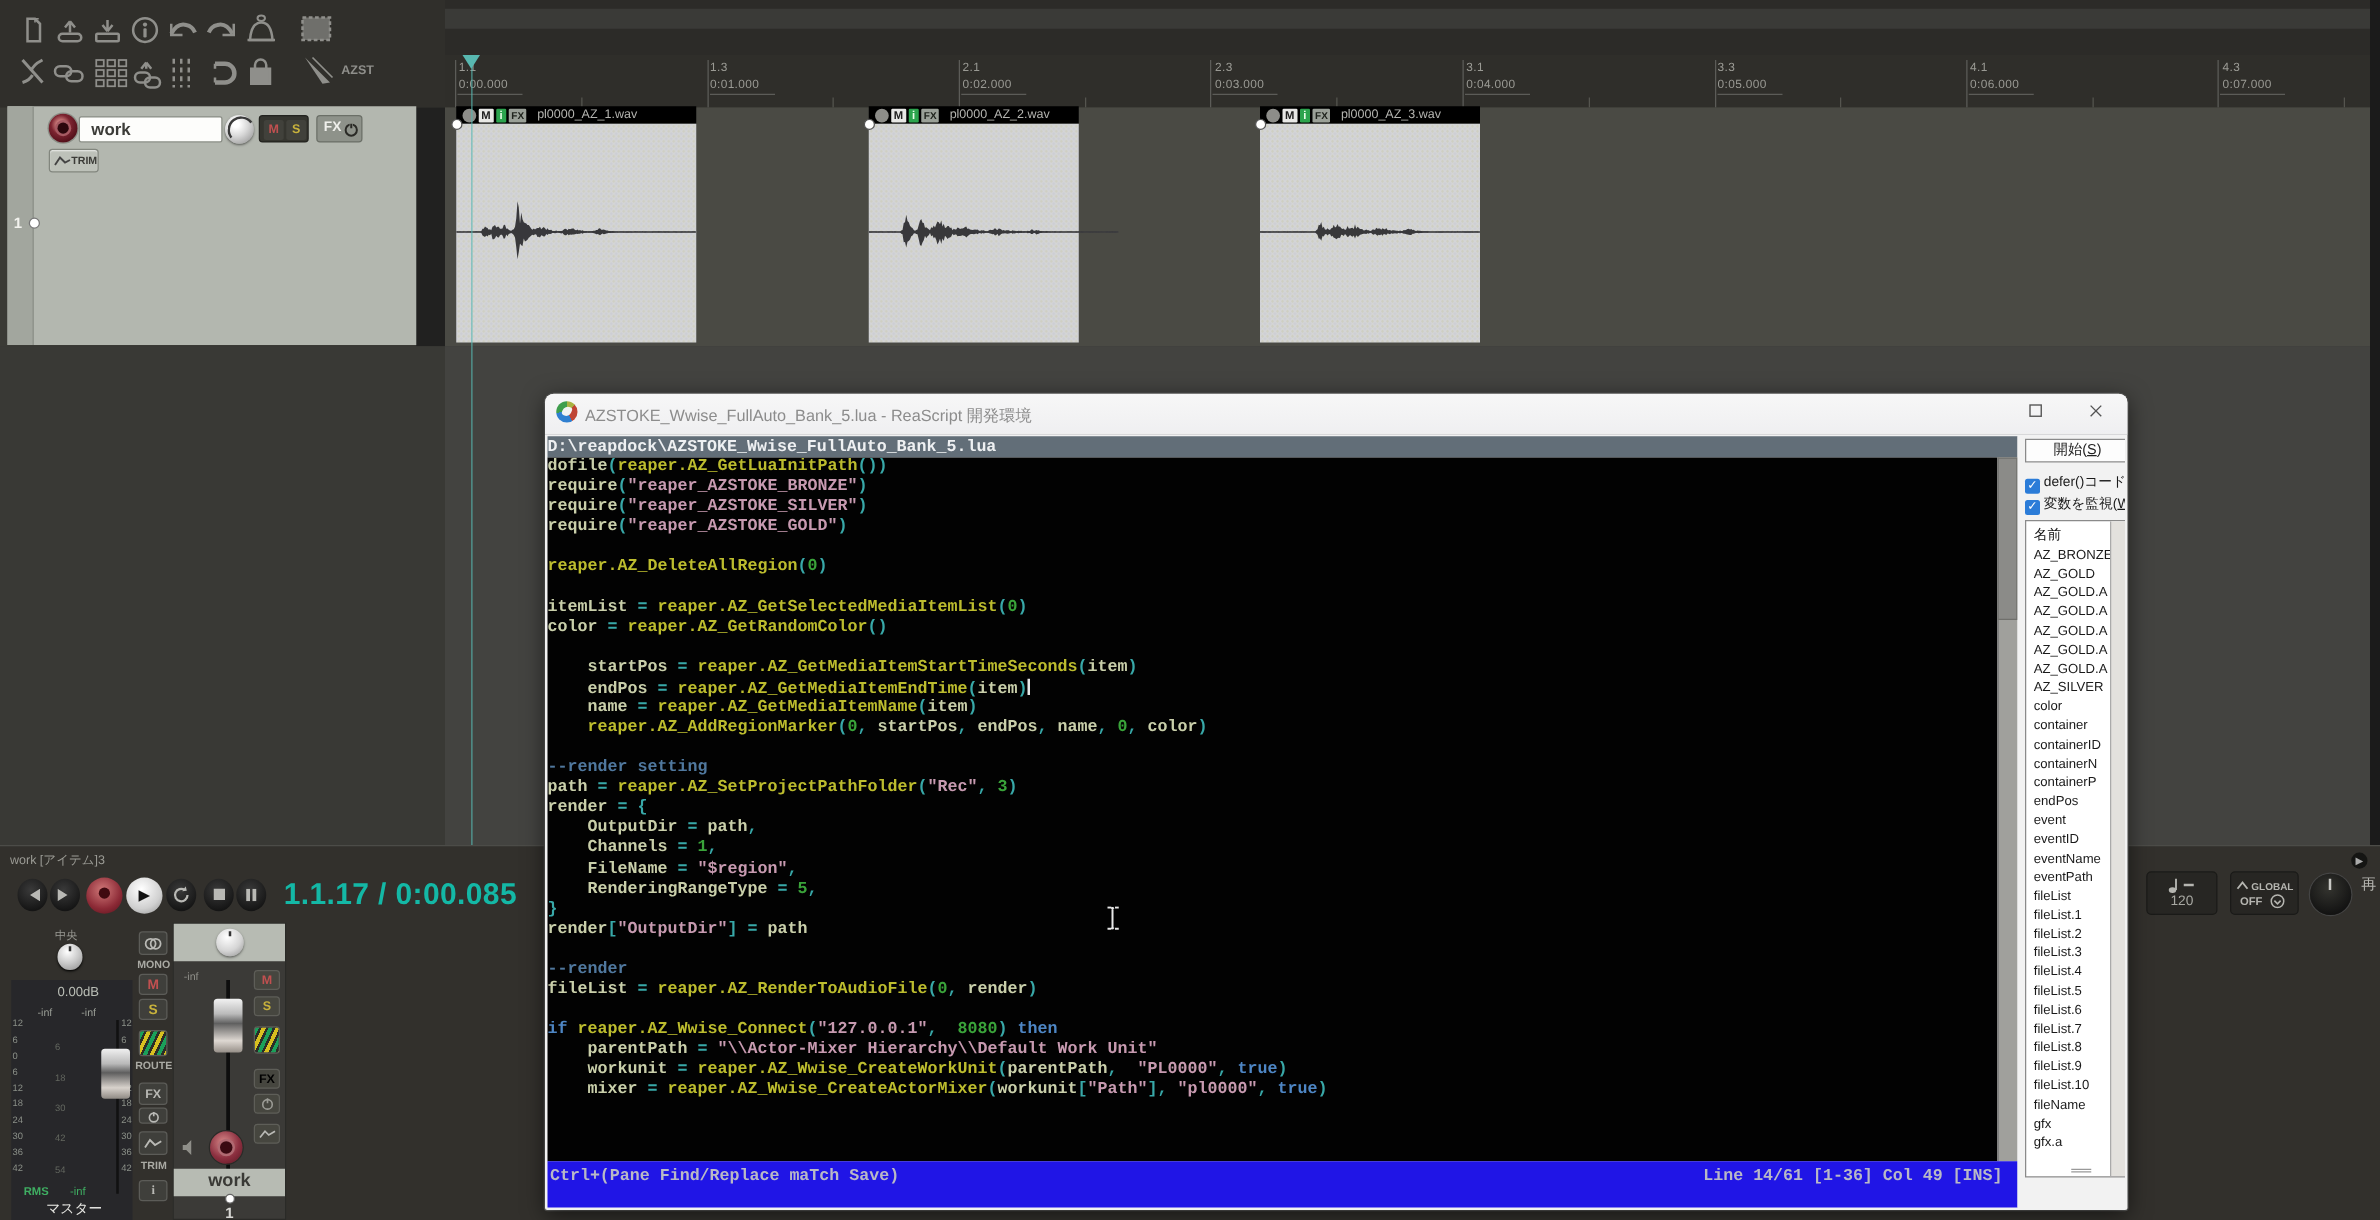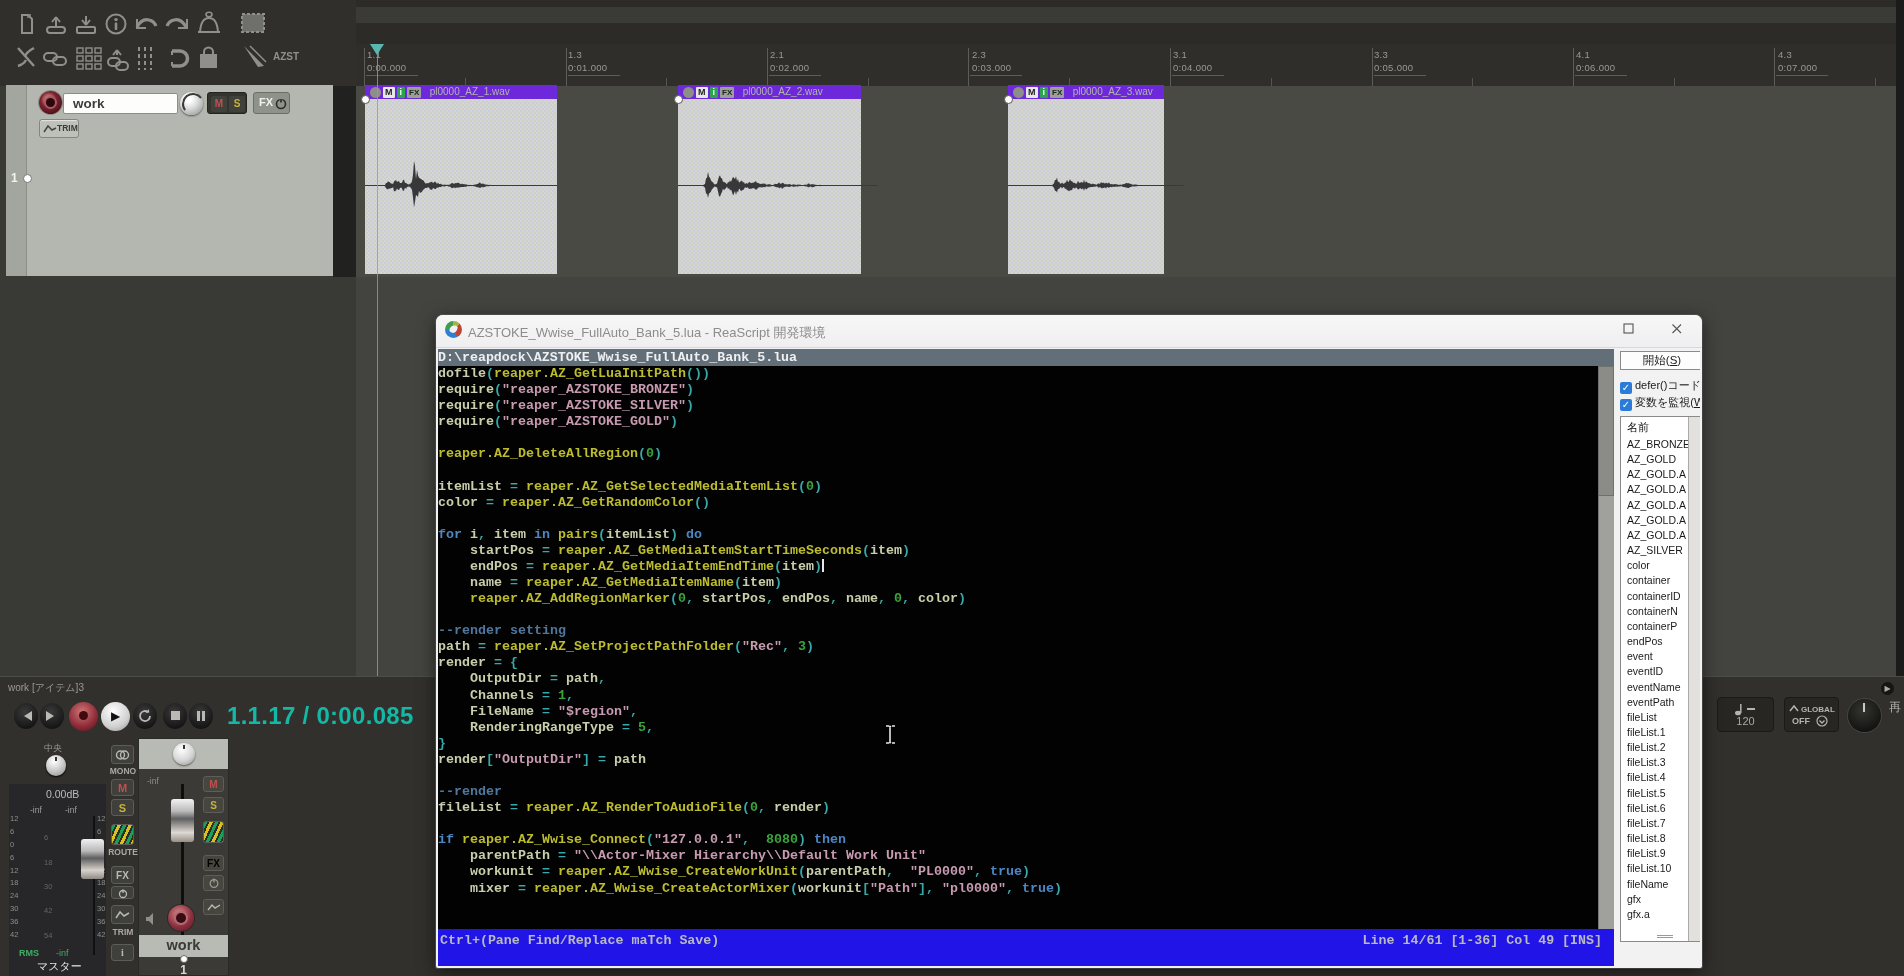--- a/index.html
+++ b/index.html
@@ -26,21 +26,21 @@
 #recbtn:after{content:"";position:absolute;left:7px;top:7px;width:9px;height:9px;border-radius:50%;background:#2c070c;box-shadow:0 0 0 2px #a65a62}
 #tname{position:absolute;left:57px;top:8px;width:115px;height:21px;background:#fdfdfb;border:1px solid #8a8e86;border-radius:2px;font-size:13.5px;font-weight:bold;color:#3c3c38;padding:2px 0 0 9px}
 #tknob{position:absolute;left:174px;top:7px;width:23px;height:23px;border-radius:50%;background:radial-gradient(circle at 38% 32%,#ffffff 0 12%,#d9d9d9 45%,#8a8a8a 100%);box-shadow:0 1px 2px rgba(0,0,0,.5)}
 #tknob:after{content:"";position:absolute;left:2px;top:1px;width:18px;height:18px;border-radius:50%;border-top:2px solid #3a3a3a;border-left:2px solid #3a3a3a;border-right:2.5px solid transparent;border-bottom:2.5px solid transparent;transform:rotate(8deg)}
 #msbox{position:absolute;left:201px;top:7px;width:40px;height:22px;background:#35352f;border-radius:3px;border:1px solid #23231f}
 .msb{position:absolute;top:3px;width:16px;height:16px;border-radius:2px;background:#41413b;font-size:10px;font-weight:bold;text-align:center;line-height:16px}
 #fxbox{position:absolute;left:247px;top:7px;width:37px;height:22px;background:#8e928a;border-radius:3px;border:1px solid #6b6f67}
 #trimbtn{position:absolute;left:33px;top:34px;width:40px;height:19px;background:#bdc1b9;border:1px solid #82867e;border-radius:3px;box-shadow:0 1px 1px rgba(255,255,255,.6) inset}
 
 .item{position:absolute;top:85px;height:189px}
-.ihdr{position:absolute;left:0;top:0;width:100%;height:14px;background:#6d28d9;white-space:nowrap;overflow:hidden}
+.ihdr{position:absolute;left:0;top:0;width:100%;height:14px;background:#000000;white-space:nowrap;overflow:hidden}
 .ibody{position:absolute;left:0;top:14px;width:100%;height:175px;background:#d4d5d6;background-image:radial-gradient(rgba(170,165,60,.12) .8px,transparent 1.2px),radial-gradient(rgba(120,120,190,.08) .8px,transparent 1.2px);background-size:4px 4px,4px 4px;background-position:0 0,2px 2px}
 .iclk{display:inline-block;width:11px;height:11px;border-radius:50%;background:#8d8d89;margin:1.5px 1px 0 5px;vertical-align:top}
 .ib{display:inline-block;height:11px;margin:1.5px 1px 0 1px;padding:0 2px;font-size:9px;font-weight:bold;line-height:11px;vertical-align:top;border-radius:1px}
 .ibm{background:#e8e8e6;color:#222}
 .ibi{background:#2ca44e;color:#eaffea;padding:0 3px}
 .ibfx{background:#9aA098;color:#20241e;font-size:8px}
 .ilbl{display:inline-block;font-size:10px;color:#b4b4b0;margin-left:3px;vertical-align:top;line-height:13.5px}
 .idot{position:absolute;left:-4px;top:10px;width:9px;height:9px;border-radius:50%;background:#fff;border:1px solid #555}
 
 #phline{position:absolute;left:377px;top:48px;width:1px;height:640px;background:#58b8b0;opacity:.8}
@@ -274,36 +274,36 @@
  <div class="ibody">
   <svg width="192" height="175" style="position:absolute;left:0;top:0">
     <line x1="0" y1="86.5" x2="192" y2="86.5" stroke="#3e3e40" stroke-width="1.2"></line>
     <g transform="translate(0,86.5)">
           <polygon points="0,-0.3 1,-0.3 2,-0.2 3,-0.3 4,-0.2 5,-0.2 6,-0.3 7,-0.2 8,-0.2 9,-0.3 10,-0.3 11,-0.3 12,-0.5 13,-0.3 14,-0.2 15,-0.3 16,-0.5 17,-0.3 18,-0.4 19,-0.4 20,-0.6 21,-2.6 22,-2.5 23,-4.3 24,-3.5 25,-3.2 26,-1.7 27,-2.2 28,-1.3 29,-4.1 30,-4.8 31,-5.6 32,-3.6 33,-4.2 34,-4.2 35,-2.6 36,-2.6 37,-2.7 38,-5.6 39,-5.7 40,-2.6 41,-2.7 42,-1.7 43,-1.2 44,-1.0 45,-1.8 46,-2.2 47,-4.2 48,-10.8 49,-24.6 50,-19.7 51,-6.5 52,-15.5 53,-10.2 54,-7.7 55,-7.1 56,-6.7 57,-5.5 58,-5.5 59,-4.2 60,-2.5 61,-1.8 62,-2.7 63,-1.9 64,-2.8 65,-3.2 66,-3.2 67,-4.1 68,-2.2 69,-3.2 70,-3.9 71,-3.0 72,-1.5 73,-2.9 74,-1.6 75,-1.6 76,-1.8 77,-0.8 78,-0.7 79,-0.8 80,-1.1 81,-0.5 82,-0.7 83,-0.8 84,-0.8 85,-0.9 86,-1.9 87,-2.6 88,-2.3 89,-1.4 90,-2.6 91,-2.2 92,-2.6 93,-2.8 94,-2.7 95,-1.6 96,-1.3 97,-2.0 98,-1.2 99,-1.5 100,-0.9 101,-1.3 102,-0.8 103,-0.5 104,-0.8 105,-0.4 106,-0.6 107,-0.5 108,-0.5 109,-0.8 110,-1.0 111,-1.0 112,-1.6 113,-1.6 114,-2.8 115,-3.0 116,-1.7 117,-1.7 118,-2.0 119,-1.6 120,-1.1 121,-1.1 122,-0.7 123,-0.8 124,-0.6 125,-0.8 126,-0.6 127,-0.4 128,-0.4 129,-0.4 130,-0.2 131,-0.3 132,-0.3 133,-0.3 134,-0.4 135,-0.2 136,-0.4 137,-0.4 138,-0.3 139,-0.3 140,-0.4 141,-0.2 142,-0.1 143,-0.5 144,-0.3 145,-0.3 146,-0.2 147,-0.3 148,-0.2 149,-0.5 150,-0.2 151,-0.3 152,-0.3 153,-0.2 154,-0.2 155,-0.2 156,-0.2 157,-0.4 158,-0.3 159,-0.4 160,-0.3 161,-0.4 162,-0.5 163,-0.4 164,-0.3 165,-0.2 166,-0.3 167,-0.4 168,-0.3 169,-0.3 170,-0.4 171,-0.2 172,-0.2 173,-0.2 174,-0.3 175,-0.3 176,-0.4 177,-0.2 178,-0.2 179,-0.2 180,-0.3 181,-0.3 182,-0.2 183,-0.3 184,-0.2 185,-0.2 186,-0.3 187,-0.2 188,-0.2 189,-0.3 190,-0.4 191,-0.3 191,0.3 190,0.3 189,0.3 188,0.2 187,0.2 186,0.3 185,0.2 184,0.2 183,0.3 182,0.3 181,0.3 180,0.4 179,0.3 178,0.2 177,0.2 176,0.5 175,0.3 174,0.2 173,0.2 172,0.2 171,0.2 170,0.4 169,0.3 168,0.3 167,0.4 166,0.3 165,0.3 164,0.3 163,0.3 162,0.4 161,0.3 160,0.3 159,0.3 158,0.3 157,0.4 156,0.3 155,0.2 154,0.2 153,0.2 152,0.3 151,0.4 150,0.2 149,0.3 148,0.2 147,0.3 146,0.2 145,0.3 144,0.3 143,0.3 142,0.2 141,0.2 140,0.4 139,0.3 138,0.4 137,0.5 136,0.4 135,0.3 134,0.4 133,0.3 132,0.3 131,0.3 130,0.2 129,0.5 128,0.3 127,0.4 126,0.6 125,0.6 124,0.6 123,0.9 122,0.6 121,1.1 120,1.3 119,1.6 118,1.9 117,1.3 116,1.9 115,2.6 114,2.1 113,1.7 112,1.8 111,1.2 110,1.0 109,0.7 108,0.5 107,0.5 106,0.7 105,0.3 104,0.7 103,0.6 102,0.8 101,1.4 100,0.9 99,1.5 98,1.5 97,1.6 96,1.5 95,1.8 94,2.1 93,2.0 92,2.3 91,2.1 90,2.7 89,1.7 88,2.6 87,2.7 86,2.0 85,0.9 84,1.2 83,0.8 82,0.6 81,0.3 80,0.9 79,1.0 78,0.8 77,0.7 76,1.4 75,1.6 74,1.5 73,2.4 72,1.7 71,3.4 70,3.6 69,3.1 68,2.6 67,4.5 66,3.9 65,4.1 64,2.1 63,1.8 62,2.6 61,2.3 60,2.8 59,3.8 58,4.6 57,6.2 56,7.0 55,7.6 54,5.3 53,11.2 52,10.6 51,9.3 50,16.3 49,21.9 48,12.0 47,4.5 46,2.4 45,1.4 44,0.9 43,1.2 42,1.6 41,3.4 40,2.0 39,5.0 38,5.5 37,2.9 36,2.1 35,2.6 34,4.4 33,4.3 32,3.1 31,5.1 30,5.8 29,5.8 28,1.5 27,2.7 26,2.2 25,3.6 24,2.8 23,4.1 22,3.4 21,2.8 20,0.7 19,0.3 18,0.3 17,0.2 16,0.3 15,0.3 14,0.3 13,0.3 12,0.5 11,0.3 10,0.3 9,0.3 8,0.2 7,0.1 6,0.3 5,0.2 4,0.2 3,0.3 2,0.2 1,0.3 0,0.3" fill="#38383b"></polygon>
         </g>
   </svg>
  </div>
  <div class="idot"></div>
 </div>
-<div class="item" style="left:678px;width:183px">
+<div class="item" style="left:695px;width:168px">
  <div class="ihdr">
   <span class="iclk"></span><span class="ib ibm">M</span><span class="ib ibi">i</span><span class="ib ibfx">FX</span>
   <span class="ilbl">pl0000_AZ_2.wav</span>
  </div>
  <div class="ibody">
   <svg width="200" height="175" style="position:absolute;left:0;top:0">
     <line x1="0" y1="86.5" x2="200" y2="86.5" stroke="#3e3e40" stroke-width="1.2"></line>
     <g transform="translate(0,86.5)">
           <polygon points="0,-0.4 1,-0.4 2,-0.3 3,-0.3 4,-0.4 5,-0.4 6,-0.4 7,-0.2 8,-0.4 9,-0.3 10,-0.3 11,-0.4 12,-0.2 13,-0.2 14,-0.2 15,-0.3 16,-0.4 17,-0.3 18,-0.3 19,-0.3 20,-0.2 21,-0.5 22,-0.2 23,-0.2 24,-0.2 25,-0.2 26,-1.1 27,-1.6 28,-7.1 29,-7.8 30,-13.8 31,-8.8 32,-7.8 33,-4.9 34,-3.7 35,-3.2 36,-1.6 37,-1.0 38,-1.6 39,-2.0 40,-5.5 41,-9.0 42,-10.3 43,-7.3 44,-7.2 45,-3.4 46,-3.8 47,-2.9 48,-2.2 49,-1.3 50,-3.7 51,-3.1 52,-5.2 53,-3.6 54,-6.2 55,-8.4 56,-7.8 57,-6.2 58,-9.2 59,-4.4 60,-6.5 61,-3.1 62,-3.5 63,-4.8 64,-4.8 65,-3.1 66,-3.6 67,-1.3 68,-2.6 69,-1.9 70,-2.0 71,-3.5 72,-3.2 73,-2.3 74,-2.7 75,-2.7 76,-3.1 77,-3.9 78,-4.3 79,-2.4 80,-2.7 81,-1.9 82,-1.8 83,-1.5 84,-1.7 85,-1.9 86,-1.7 87,-2.0 88,-1.1 89,-0.7 90,-1.3 91,-1.2 92,-1.3 93,-0.7 94,-0.6 95,-0.5 96,-1.1 97,-1.7 98,-1.6 99,-1.6 100,-1.9 101,-3.2 102,-1.9 103,-1.6 104,-2.7 105,-2.5 106,-2.0 107,-1.1 108,-1.5 109,-1.0 110,-1.3 111,-1.3 112,-1.4 113,-0.8 114,-0.6 115,-1.3 116,-1.0 117,-0.9 118,-0.6 119,-0.7 120,-0.9 121,-0.7 122,-0.9 123,-0.4 124,-0.6 125,-0.6 126,-0.4 127,-0.9 128,-0.8 129,-0.7 130,-1.9 131,-2.0 132,-1.0 133,-1.0 134,-1.6 135,-1.1 136,-1.3 137,-0.7 138,-0.8 139,-0.5 140,-0.5 141,-0.4 142,-0.7 143,-0.5 144,-0.3 145,-0.3 146,-0.2 147,-0.3 148,-0.2 149,-0.5 150,-0.2 151,-0.2 152,-0.2 153,-0.4 154,-0.3 155,-0.2 156,-0.2 157,-0.2 158,-0.2 159,-0.4 160,-0.3 161,-0.4 162,-0.3 163,-0.2 164,-0.2 165,-0.2 166,-0.4 167,-0.2 168,-0.3 169,-0.2 170,-0.5 171,-0.4 172,-0.3 173,-0.2 174,-0.3 175,-0.3 176,-0.3 177,-0.4 178,-0.3 179,-0.4 180,-0.3 181,-0.3 182,-0.4 183,-0.2 184,-0.4 185,-0.2 186,-0.3 187,-0.2 188,-0.2 189,-0.1 190,-0.4 191,-0.3 192,-0.2 193,-0.4 194,-0.3 195,-0.5 196,-0.2 197,-0.3 198,-0.2 199,-0.4 199,0.3 198,0.2 197,0.4 196,0.2 195,0.4 194,0.3 193,0.4 192,0.2 191,0.3 190,0.4 189,0.1 188,0.2 187,0.2 186,0.3 185,0.2 184,0.4 183,0.3 182,0.4 181,0.3 180,0.3 179,0.4 178,0.3 177,0.4 176,0.3 175,0.2 174,0.3 173,0.2 172,0.3 171,0.4 170,0.4 169,0.3 168,0.3 167,0.2 166,0.4 165,0.2 164,0.3 163,0.2 162,0.2 161,0.3 160,0.3 159,0.3 158,0.2 157,0.2 156,0.2 155,0.2 154,0.3 153,0.4 152,0.2 151,0.2 150,0.2 149,0.4 148,0.2 147,0.2 146,0.2 145,0.4 144,0.3 143,0.5 142,0.7 141,0.4 140,0.5 139,0.4 138,0.8 137,0.8 136,1.5 135,1.6 134,2.1 133,0.9 132,0.9 131,1.7 130,1.7 129,0.9 128,0.8 127,1.1 126,0.3 125,0.4 124,0.6 123,0.5 122,0.8 121,0.6 120,1.1 119,0.9 118,0.7 117,1.2 116,1.0 115,1.5 114,0.6 113,1.1 112,1.3 111,1.4 110,1.3 109,1.1 108,1.3 107,1.3 106,1.7 105,2.4 104,3.4 103,1.4 102,2.4 101,2.8 100,1.6 99,1.9 98,1.5 97,1.3 96,0.8 95,0.6 94,0.7 93,0.8 92,1.2 91,0.9 90,1.4 89,0.8 88,1.0 87,1.9 86,1.3 85,1.7 84,1.9 83,1.7 82,1.7 81,1.8 80,2.6 79,3.5 78,4.4 77,3.2 76,3.0 75,2.6 74,3.1 73,3.2 72,3.2 71,3.4 70,2.0 69,2.0 68,2.6 67,1.4 66,3.7 65,4.5 64,4.7 63,5.7 62,4.0 61,3.0 60,7.2 59,5.2 58,9.7 57,5.5 56,8.1 55,10.1 54,6.4 53,4.0 52,5.1 51,2.6 50,3.5 49,0.9 48,2.7 47,3.5 46,5.1 45,3.1 44,6.6 43,8.4 42,11.2 41,10.5 40,5.9 39,1.8 38,1.7 37,1.1 36,1.2 35,2.9 34,3.4 33,6.1 32,7.2 31,7.9 30,12.4 29,8.0 28,8.2 27,1.9 26,1.4 25,0.2 24,0.2 23,0.2 22,0.3 21,0.4 20,0.2 19,0.4 18,0.3 17,0.3 16,0.4 15,0.3 14,0.2 13,0.2 12,0.2 11,0.4 10,0.2 9,0.3 8,0.5 7,0.2 6,0.4 5,0.3 4,0.3 3,0.2 2,0.4 1,0.4 0,0.3" fill="#38383b"></polygon>
         </g>
   </svg>
  </div>
  <div class="idot"></div>
 </div>
-<div class="item" style="left:1008px;width:156px">
+<div class="item" style="left:1008px;width:176px">
  <div class="ihdr">
   <span class="iclk"></span><span class="ib ibm">M</span><span class="ib ibi">i</span><span class="ib ibfx">FX</span>
   <span class="ilbl">pl0000_AZ_3.wav</span>
  </div>
  <div class="ibody">
   <svg width="176" height="175" style="position:absolute;left:0;top:0">
     <line x1="0" y1="86.5" x2="176" y2="86.5" stroke="#3e3e40" stroke-width="1.2"></line>
     <g transform="translate(0,86.5)">
           <polygon points="0,-0.3 1,-0.3 2,-0.3 3,-0.3 4,-0.3 5,-0.3 6,-0.2 7,-0.3 8,-0.4 9,-0.2 10,-0.2 11,-0.3 12,-0.2 13,-0.3 14,-0.2 15,-0.4 16,-0.2 17,-0.2 18,-0.2 19,-0.3 20,-0.3 21,-0.2 22,-0.3 23,-0.2 24,-0.3 25,-0.2 26,-0.1 27,-0.3 28,-0.3 29,-0.4 30,-0.3 31,-0.2 32,-0.3 33,-0.4 34,-0.3 35,-0.4 36,-0.3 37,-0.3 38,-0.2 39,-0.2 40,-0.2 41,-0.4 42,-0.2 43,-0.4 44,-0.2 45,-1.3 46,-2.2 47,-5.8 48,-5.3 49,-8.0 50,-3.2 51,-4.1 52,-1.9 53,-1.8 54,-3.0 55,-2.0 56,-1.5 57,-2.9 58,-3.1 59,-5.8 60,-3.5 61,-4.1 62,-6.4 63,-4.2 64,-4.4 65,-3.0 66,-2.4 67,-2.7 68,-1.6 69,-2.2 70,-4.7 71,-2.8 72,-2.7 73,-3.2 74,-3.4 75,-2.4 76,-6.1 77,-2.5 78,-4.2 79,-3.3 80,-2.4 81,-2.3 82,-2.2 83,-1.2 84,-1.4 85,-2.0 86,-1.3 87,-1.4 88,-0.7 89,-0.9 90,-1.9 91,-2.0 92,-1.6 93,-3.4 94,-2.5 95,-2.7 96,-2.8 97,-1.8 98,-3.0 99,-2.3 100,-2.0 101,-3.2 102,-1.5 103,-1.3 104,-1.6 105,-0.9 106,-1.3 107,-1.4 108,-1.2 109,-1.0 110,-1.0 111,-0.6 112,-1.1 113,-0.8 114,-0.8 115,-1.5 116,-1.3 117,-1.8 118,-2.4 119,-2.5 120,-2.0 121,-2.4 122,-1.6 123,-1.7 124,-1.0 125,-0.7 126,-1.1 127,-0.9 128,-0.9 129,-0.8 130,-0.5 131,-0.5 132,-0.5 133,-0.5 134,-0.6 135,-0.3 136,-0.2 137,-0.2 138,-0.2 139,-0.2 140,-0.2 141,-0.4 142,-0.2 143,-0.4 144,-0.4 145,-0.4 146,-0.4 147,-0.3 148,-0.2 149,-0.3 150,-0.4 151,-0.3 152,-0.2 153,-0.4 154,-0.4 155,-0.2 156,-0.4 157,-0.2 158,-0.5 159,-0.2 160,-0.4 161,-0.2 162,-0.3 163,-0.3 164,-0.4 165,-0.4 166,-0.4 167,-0.3 168,-0.3 169,-0.4 170,-0.4 171,-0.2 172,-0.3 173,-0.3 174,-0.3 175,-0.2 175,0.2 174,0.4 173,0.3 172,0.3 171,0.2 170,0.4 169,0.3 168,0.4 167,0.4 166,0.5 165,0.4 164,0.4 163,0.3 162,0.2 161,0.2 160,0.3 159,0.2 158,0.3 157,0.3 156,0.4 155,0.2 154,0.3 153,0.4 152,0.2 151,0.3 150,0.3 149,0.3 148,0.2 147,0.3 146,0.4 145,0.4 144,0.5 143,0.4 142,0.3 141,0.5 140,0.2 139,0.3 138,0.2 137,0.2 136,0.3 135,0.3 134,0.6 133,0.5 132,0.4 131,0.5 130,0.6 129,0.8 128,0.8 127,1.0 126,0.9 125,0.7 124,1.0 123,1.4 122,1.5 121,2.4 120,2.4 119,2.2 118,2.1 117,1.8 116,1.4 115,1.4 114,1.0 113,0.6 112,1.3 111,0.7 110,1.3 109,1.2 108,1.1 107,1.2 106,1.4 105,1.0 104,1.8 103,1.4 102,1.3 101,2.5 100,1.8 99,1.6 98,3.0 97,1.8 96,2.6 95,2.3 94,3.0 93,2.3 92,1.5 91,2.3 90,1.8 89,0.8 88,0.7 87,1.4 86,1.0 85,1.6 84,1.5 83,1.5 82,1.7 81,2.0 80,2.2 79,3.5 78,3.9 77,2.6 76,5.3 75,2.8 74,3.8 73,3.3 72,2.5 71,3.7 70,4.1 69,2.7 68,1.7 67,3.2 66,2.4 65,2.2 64,4.8 63,4.6 62,5.0 61,5.8 60,4.8 59,4.7 58,3.0 57,3.6 56,1.6 55,1.8 54,2.9 53,1.6 52,1.9 51,3.7 50,3.2 49,7.1 48,5.2 47,5.4 46,2.2 45,1.2 44,0.3 43,0.3 42,0.2 41,0.3 40,0.2 39,0.3 38,0.2 37,0.3 36,0.3 35,0.4 34,0.3 33,0.4 32,0.3 31,0.2 30,0.2 29,0.3 28,0.3 27,0.3 26,0.2 25,0.2 24,0.3 23,0.2 22,0.4 21,0.2 20,0.3 19,0.3 18,0.2 17,0.2 16,0.2 15,0.4 14,0.2 13,0.3 12,0.2 11,0.3 10,0.3 9,0.2 8,0.4 7,0.4 6,0.3 5,0.3 4,0.4 3,0.4 2,0.4 1,0.3 0,0.3" fill="#38383b"></polygon>
         </g>
@@ -331,21 +331,20 @@
       <div class="cl"><span class="v">dofile</span><span class="o">(</span><span class="f">reaper.AZ_GetLuaInitPath</span><span class="o">(</span><span class="o">)</span><span class="o">)</span></div>
       <div class="cl"><span class="v">require</span><span class="o">(</span><span class="s">"reaper_AZSTOKE_BRONZE"</span><span class="o">)</span></div>
       <div class="cl"><span class="v">require</span><span class="o">(</span><span class="s">"reaper_AZSTOKE_SILVER"</span><span class="o">)</span></div>
       <div class="cl"><span class="v">require</span><span class="o">(</span><span class="s">"reaper_AZSTOKE_GOLD"</span><span class="o">)</span></div>
       <div class="cl">&nbsp;</div>
       <div class="cl"><span class="f">reaper.AZ_DeleteAllRegion</span><span class="o">(</span><span class="n">0</span><span class="o">)</span></div>
       <div class="cl">&nbsp;</div>
       <div class="cl"><span class="v">itemList</span> <span class="o">=</span> <span class="f">reaper.AZ_GetSelectedMediaItemList</span><span class="o">(</span><span class="n">0</span><span class="o">)</span></div>
       <div class="cl"><span class="v">color</span> <span class="o">=</span> <span class="f">reaper.AZ_GetRandomColor</span><span class="o">(</span><span class="o">)</span></div>
       <div class="cl">&nbsp;</div>
-      <div class="cl"><span class="k">for</span> <span class="v">i</span><span class="o">,</span> <span class="v">item</span> <span class="k">in</span> <span class="f">pairs</span><span class="o">(</span><span class="v">itemList</span><span class="o">)</span> <span class="k">do</span></div>
       <div class="cl">    <span class="v">startPos</span> <span class="o">=</span> <span class="f">reaper.AZ_GetMediaItemStartTimeSeconds</span><span class="o">(</span><span class="v">item</span><span class="o">)</span></div>
       <div class="cl">    <span class="v">endPos</span> <span class="o">=</span> <span class="f">reaper.AZ_GetMediaItemEndTime</span><span class="o">(</span><span class="v">item</span><span class="o">)</span><span class="cur"></span></div>
       <div class="cl">    <span class="v">name</span> <span class="o">=</span> <span class="f">reaper.AZ_GetMediaItemName</span><span class="o">(</span><span class="v">item</span><span class="o">)</span></div>
       <div class="cl">    <span class="f">reaper.AZ_AddRegionMarker</span><span class="o">(</span><span class="n">0</span><span class="o">,</span> <span class="v">startPos</span><span class="o">,</span> <span class="v">endPos</span><span class="o">,</span> <span class="v">name</span><span class="o">,</span> <span class="n">0</span><span class="o">,</span> <span class="v">color</span><span class="o">)</span></div>
       <div class="cl">&nbsp;</div>
       <div class="cl"><span class="c">--render setting</span></div>
       <div class="cl"><span class="v">path</span> <span class="o">=</span> <span class="f">reaper.AZ_SetProjectPathFolder</span><span class="o">(</span><span class="s">"Rec"</span><span class="o">,</span> <span class="n">3</span><span class="o">)</span></div>
       <div class="cl"><span class="v">render</span> <span class="o">=</span> <span class="o">{</span></div>
       <div class="cl">    <span class="v">OutputDir</span> <span class="o">=</span> <span class="v">path</span><span class="o">,</span></div>
       <div class="cl">    <span class="v">Channels</span> <span class="o">=</span> <span class="n">1</span><span class="o">,</span></div>

